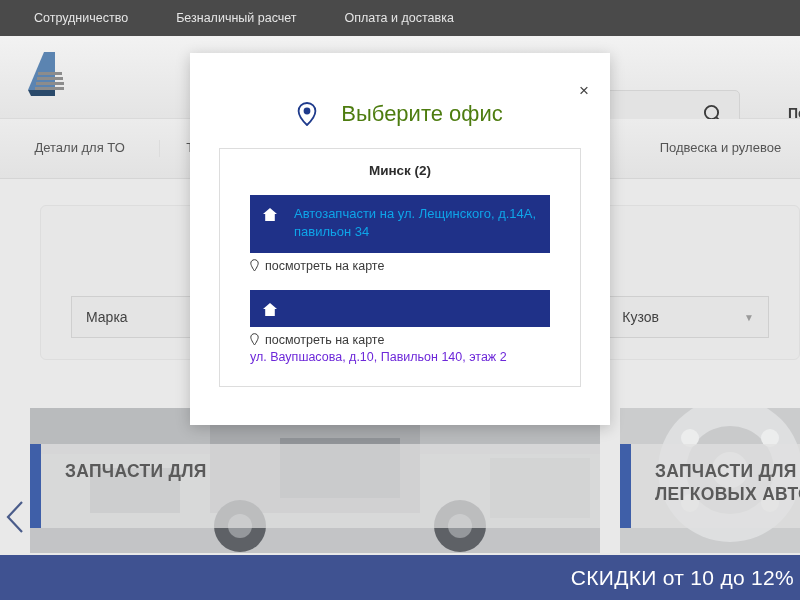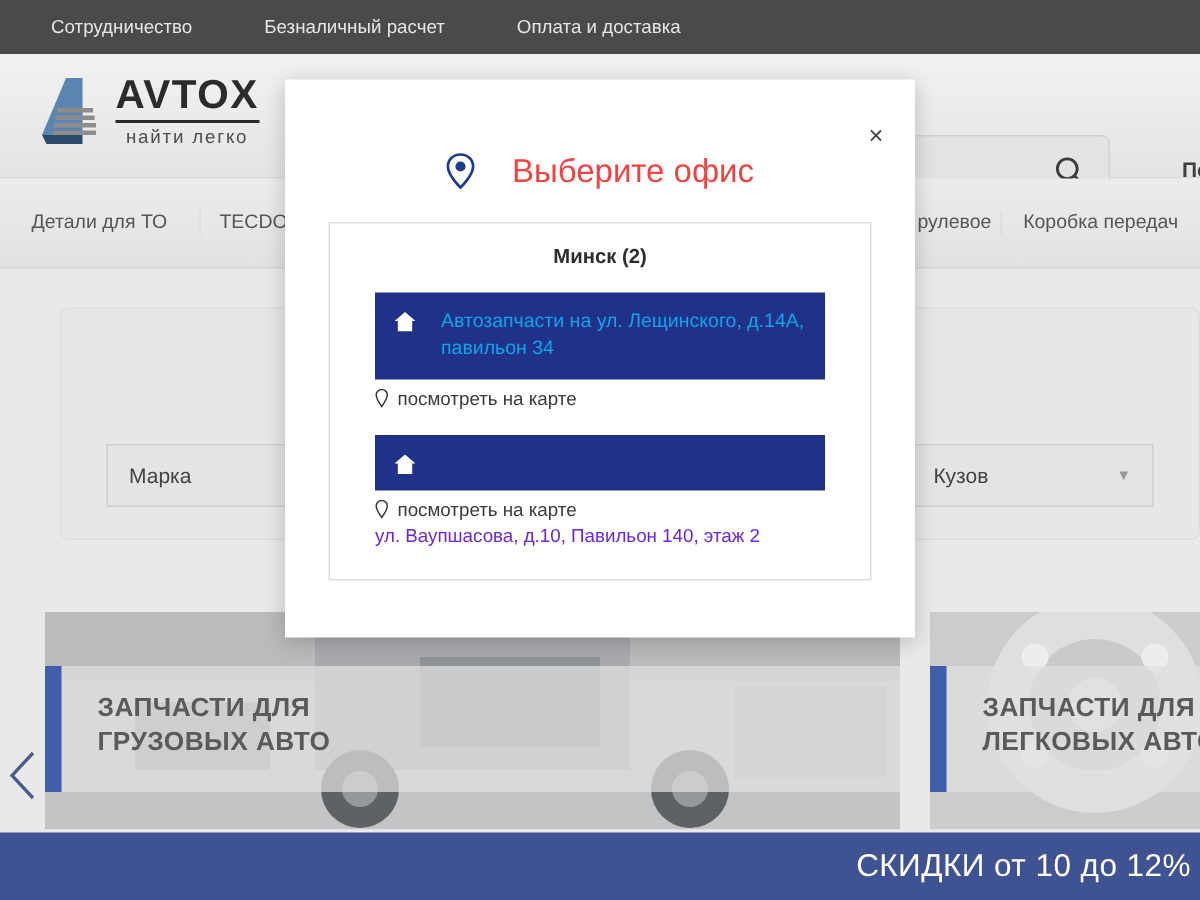--- a/index.html
+++ b/index.html
@@ -122,21 +122,21 @@
     background: #ffffff; box-shadow: 0 3px 14px rgba(0,0,0,0.20);
     z-index: 50;
   }
   .modal-close {
     position: absolute; right: 16px; top: 27px; width: 20px; height: 20px;
     background: none; border: none; cursor: pointer;
     font-size: 17px; color: #444; line-height: 1;
   }
   .modal-title {
     display: flex; align-items: center; justify-content: center; gap: 24px;
-    margin-top: 48px; font-size: 22px; color: #ef4444; font-weight: normal;
+    margin-top: 48px; font-size: 22px; color: #4d7c0f; font-weight: normal;
   }
   .modal-box {
     margin: 21px 29px 0; border: 1px solid #dddddd; padding: 14px 30px 22px;
   }
   .city-title { text-align: center; font-size: 13.5px; font-weight: bold; color: #2d2d2d; }
   .office { margin-top: 17px; }
   .office-btn {
     width: 100%; background: #1f3188; color: #0ea5e9; border: none; cursor: pointer;
     text-align: left; padding: 10px 13px 11px; font-size: 13px; line-height: 1.42;
     font-family: "Liberation Sans", sans-serif; display: flex; gap: 17px;
@@ -167,25 +167,20 @@
           <path d="M20 40 L31 40 L31 46 L20 46 Z" fill="#2a4a6b"></path>
           <path d="M4 40 L20 40 L20 46 L7 46 Z" fill="#2a4a6b"></path>
           <g fill="#8c8c8c">
             <rect x="14" y="22" width="24" height="3"></rect>
             <rect x="13" y="27" width="26" height="3"></rect>
             <rect x="12" y="32" width="28" height="3"></rect>
             <rect x="11" y="37" width="29" height="3"></rect>
           </g>
         </svg>
       </span>
-      <span class="logo-text">
-        <span class="logo-word">AVTOX</span>
-        <span class="logo-rule"></span>
-        <span class="logo-tag">найти легко</span>
-      </span>
     </div>
 
     <div class="blue-btn"></div>
 
     <div class="search-wrap">
       <input class="search-input" type="text" placeholder="кул" style="">
       <button class="search-btn">
         <svg width="24" height="24" viewBox="0 0 24 24">
           <circle cx="10.5" cy="10.5" r="6.6" fill="none" stroke="#3b3b3b" stroke-width="1.9"></circle>
           <line x1="15.4" y1="15.4" x2="21" y2="21" stroke="#3b3b3b" stroke-width="1.9"></line>
@@ -194,21 +189,20 @@
     </div>
     <div class="search-label">Пои</div>
   </div>
 
   <div class="catnav">
     <div class="catnav-item">Детали для ТО</div>
     <div class="catnav-item">TECDOC ONLINE</div>
     <div class="catnav-item"></div>
     <div class="catnav-item"></div>
     <div class="catnav-item">Подвеска и рулевое</div>
-    <div class="catnav-item">Коробка передач</div>
   </div>
 
   <div class="selector">
     <div class="selector-title">
       <span>Подбер</span><span>омобиля</span>
     </div>
     <div class="selector-fields">
       <div class="sel-field">
         <span>Марка</span>
         <span class="caret">▼</span>
@@ -241,21 +235,20 @@
           <circle cx="430" cy="118" r="26" fill="#5e6166"></circle>
           <circle cx="430" cy="118" r="12" fill="#95989c"></circle>
           <rect x="60" y="60" width="90" height="45" fill="#9a9da1"></rect>
           <rect x="460" y="50" width="100" height="60" fill="#b0b2b5"></rect>
         </svg>
       </div>
       <div class="card-band"></div>
       <div class="card-accent"></div>
       <div class="card-text">
         <div>ЗАПЧАСТИ ДЛЯ</div>
-        <div>ГРУЗОВЫХ АВТО</div>
       </div>
     </div>
 
     <div class="card small">
       <div class="card-img">
         <svg width="560" height="145" viewBox="0 0 560 145" preserveAspectRatio="none">
           <rect width="560" height="145" fill="#cbcccd"></rect>
           <circle cx="110" cy="62" r="72" fill="#dedfe0"></circle>
           <circle cx="110" cy="62" r="44" fill="#c9cacb"></circle>
           <circle cx="110" cy="62" r="18" fill="#e2e3e4"></circle>

